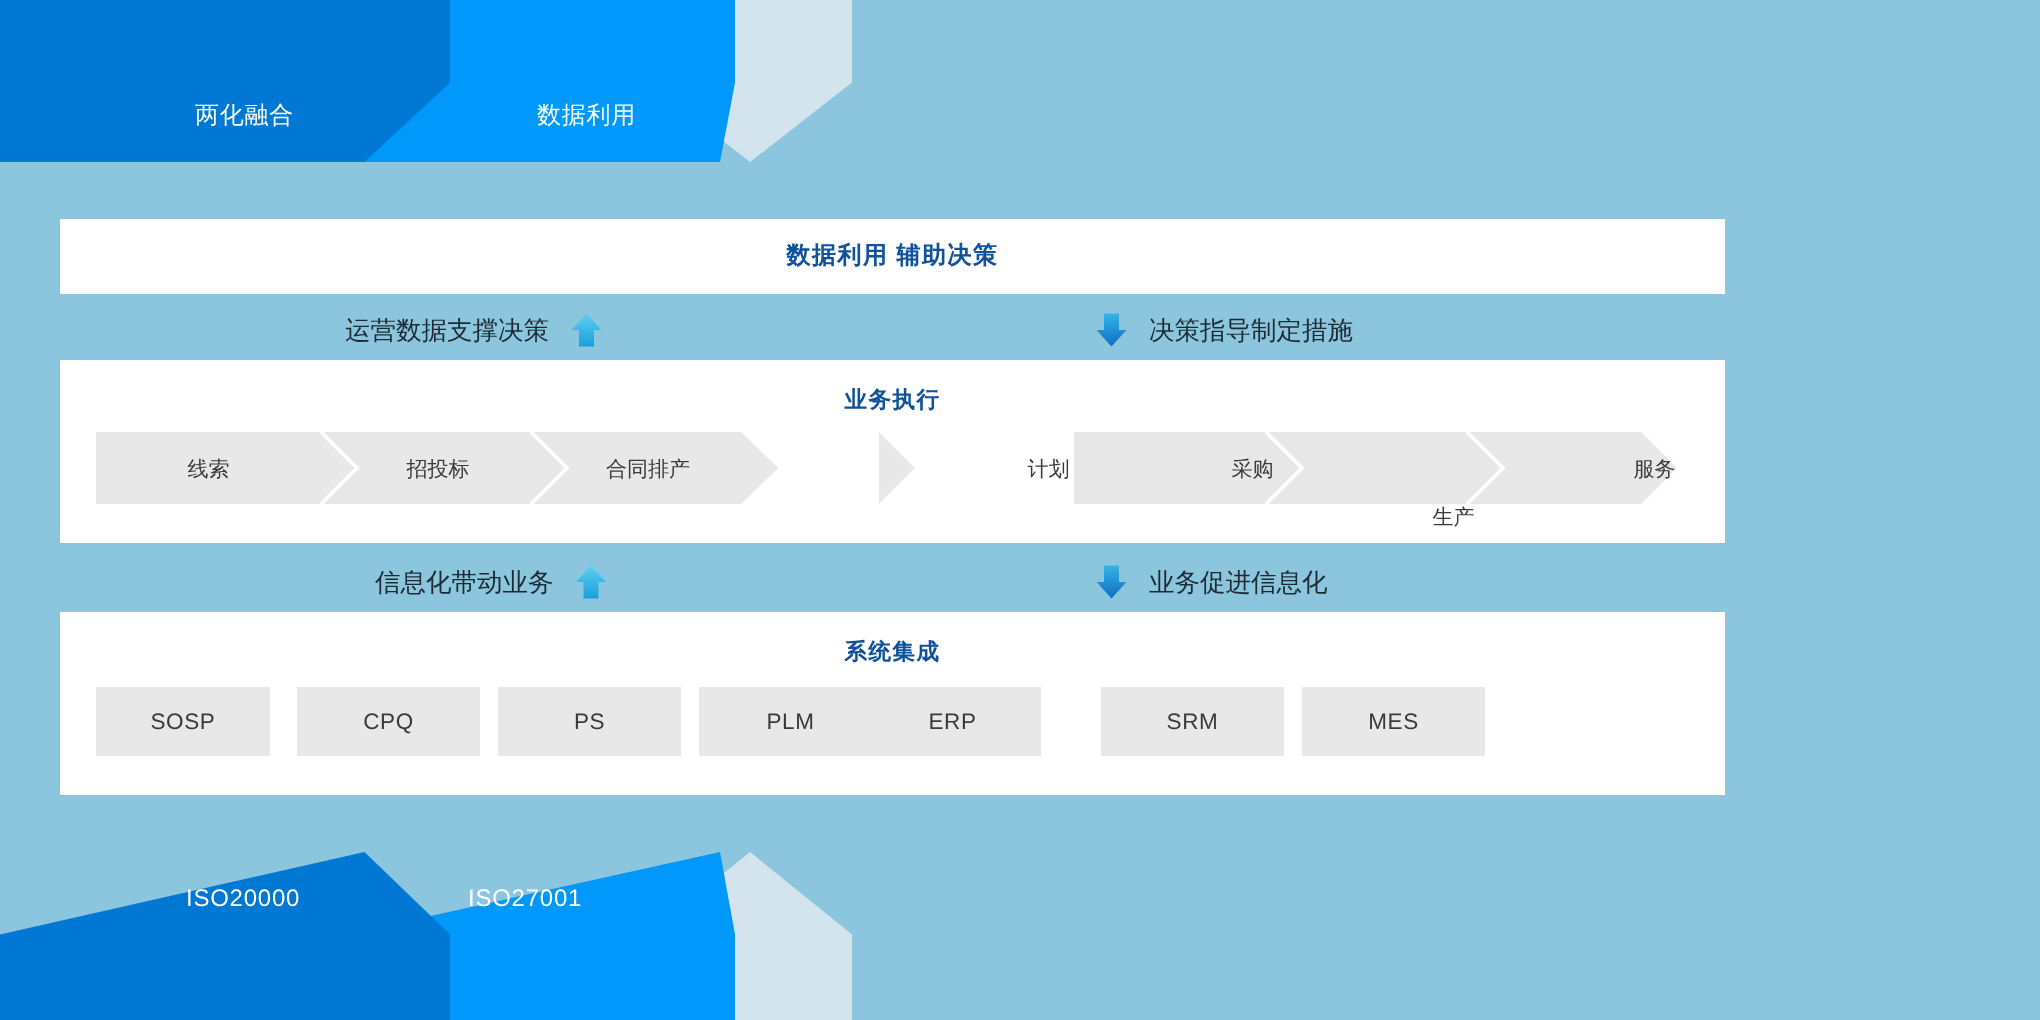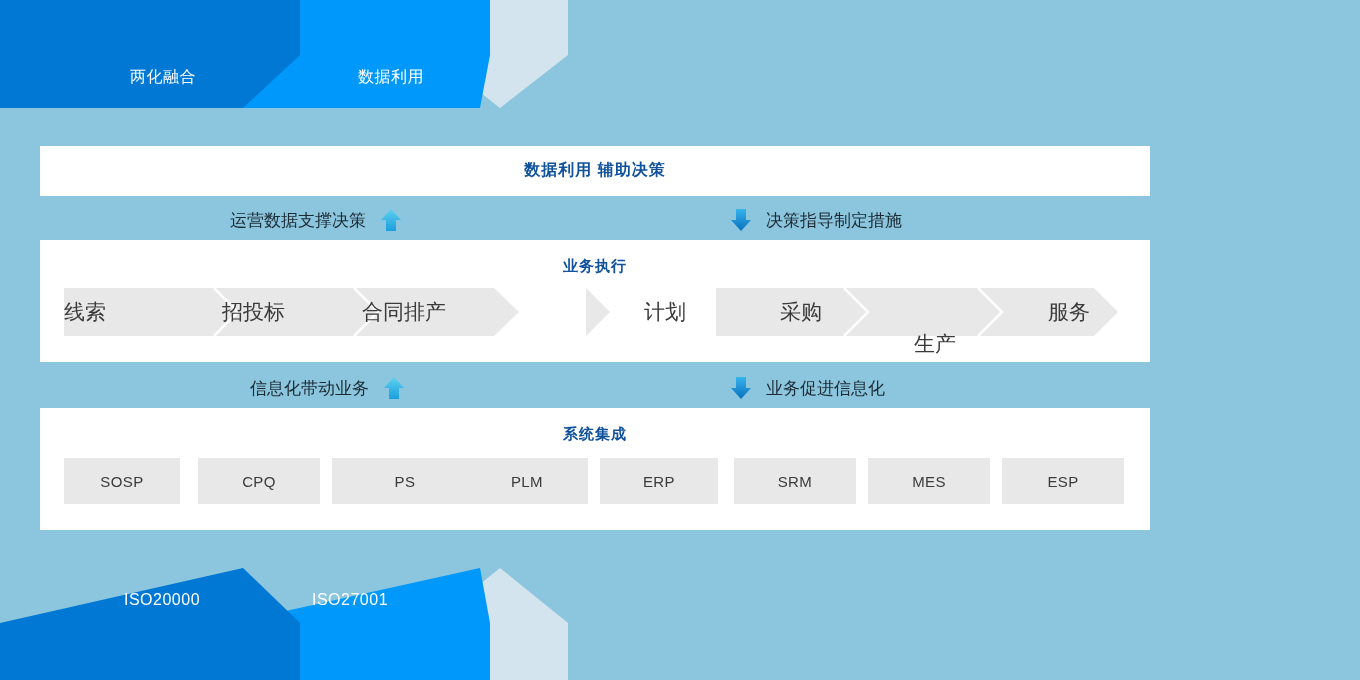--- a/index.html
+++ b/index.html
@@ -97,23 +97,24 @@
   
   .chev-group {
     position: absolute;
     height: 48px;
     top: 48px;
   }
   .chev-svg { display: block; }
 
   .chev-label {
     position: absolute;
-    font-size: 21px;
+    font-size: 14px;
     color: #3a3a3a;
     white-space: nowrap;
+    text-align: center;
     top: 62px;
     line-height: 20px;
   }
 
   
   .sys-box {
     position: absolute;
     top: 50px;
     height: 46px;
     background: #e8e8e8;
@@ -229,26 +230,25 @@
     </svg>
     <span class="rel-text">业务促进信息化</span>
   </div>
 </div>
 
 <div class="panel" id="panel-sys">
   <div class="section-heading">系统集成</div>
 
   <div class="sys-box" style="left:24px;  width:116px;">SOSP</div>
   <div class="sys-box" style="left:158px; width:122px;">CPQ</div>
-  <div class="sys-box" style="left:292px; width:122px;padding-left:12px;">PS</div>
+  <div class="sys-box" style="left:292px; width:122px;">PS</div>
   <div class="sys-box" style="left:426px; width:122px;">PLM</div>
-  <div class="sys-box" style="left:560px; width:118px;">ERP</div>
+  <div class="sys-box" style="left:536px; width:118px;">ERP</div>
   <div class="sys-box" style="left:694px; width:122px;">SRM</div>
   <div class="sys-box" style="left:828px; width:122px;">MES</div>
-  <div class="sys-box" style="left:962px; width:122px;">ESP</div>
 </div>
 
 <div id="bottom-banner">
   <svg width="1360" height="112" viewBox="0 0 1360 112">
     <polygon points="500,0 568,55 568,112 432,112 432,55" fill="#d3e4ee"></polygon>
     <polygon points="480,0 490,55 490,112 231,112 231,55" fill="#0098fa"></polygon>
     <polygon points="243,0 300,55 300,112 0,112 0,55" fill="#0078d4"></polygon>
   </svg>
   <span class="banner-label" style="left:124px; top:23px;">ISO20000</span>
   <span class="banner-label" style="left:312px; top:23px;">ISO27001</span>

